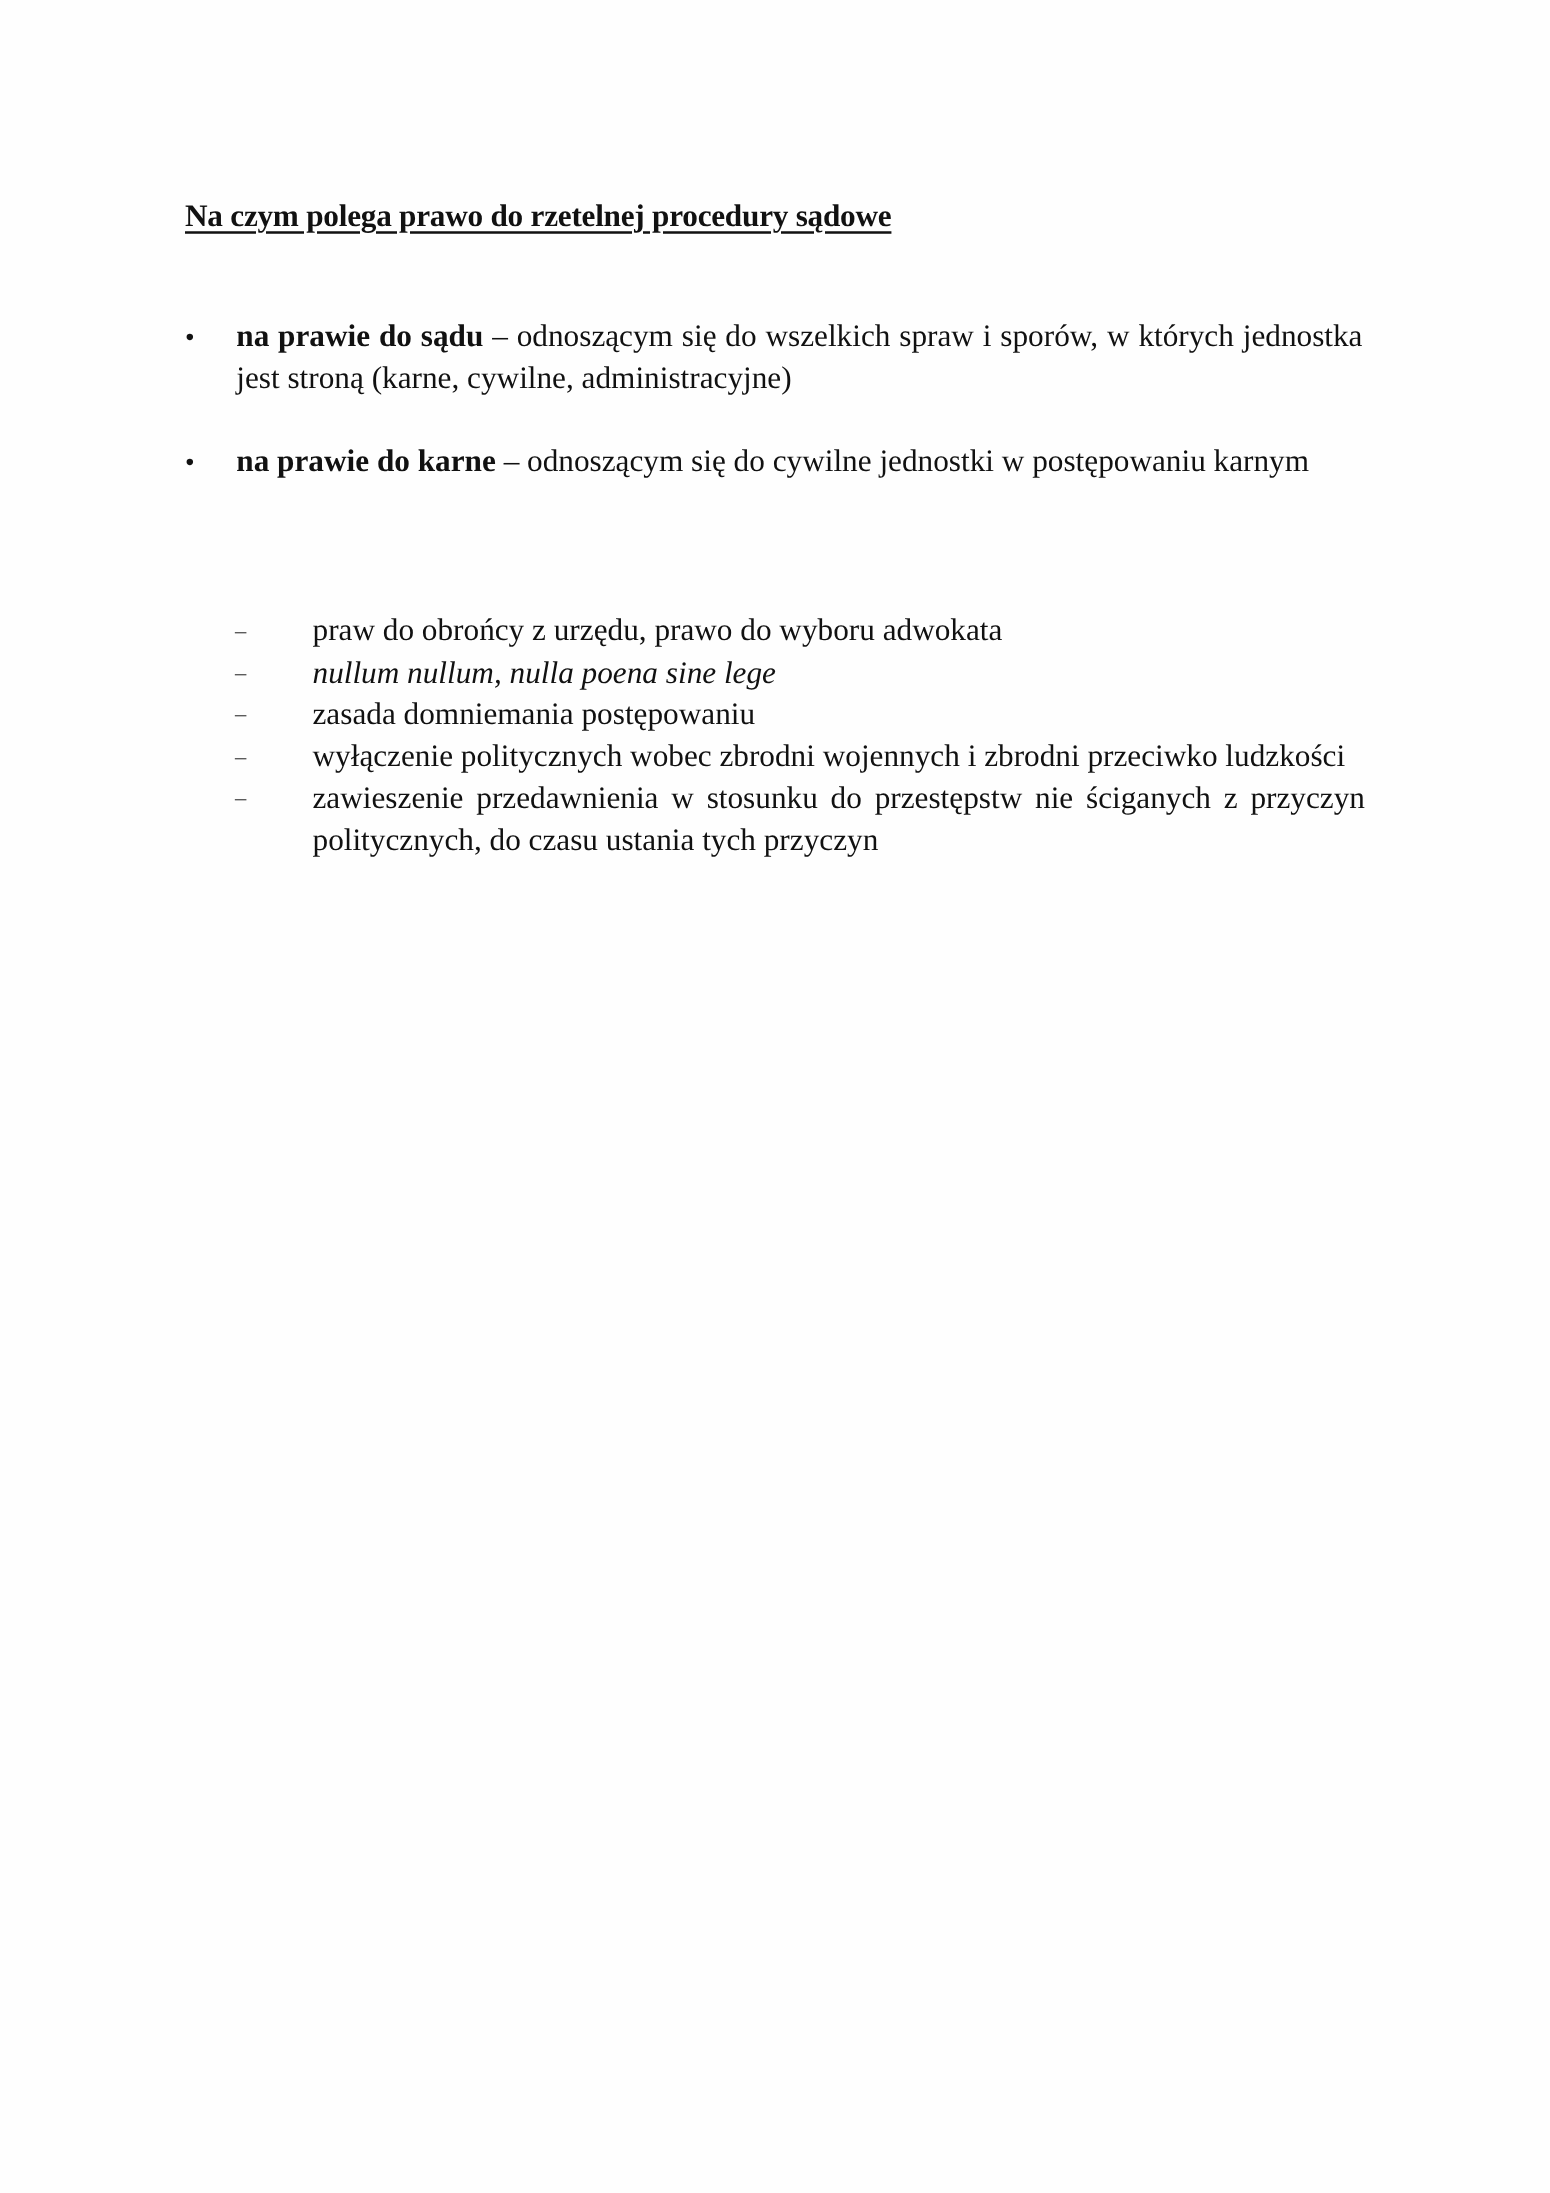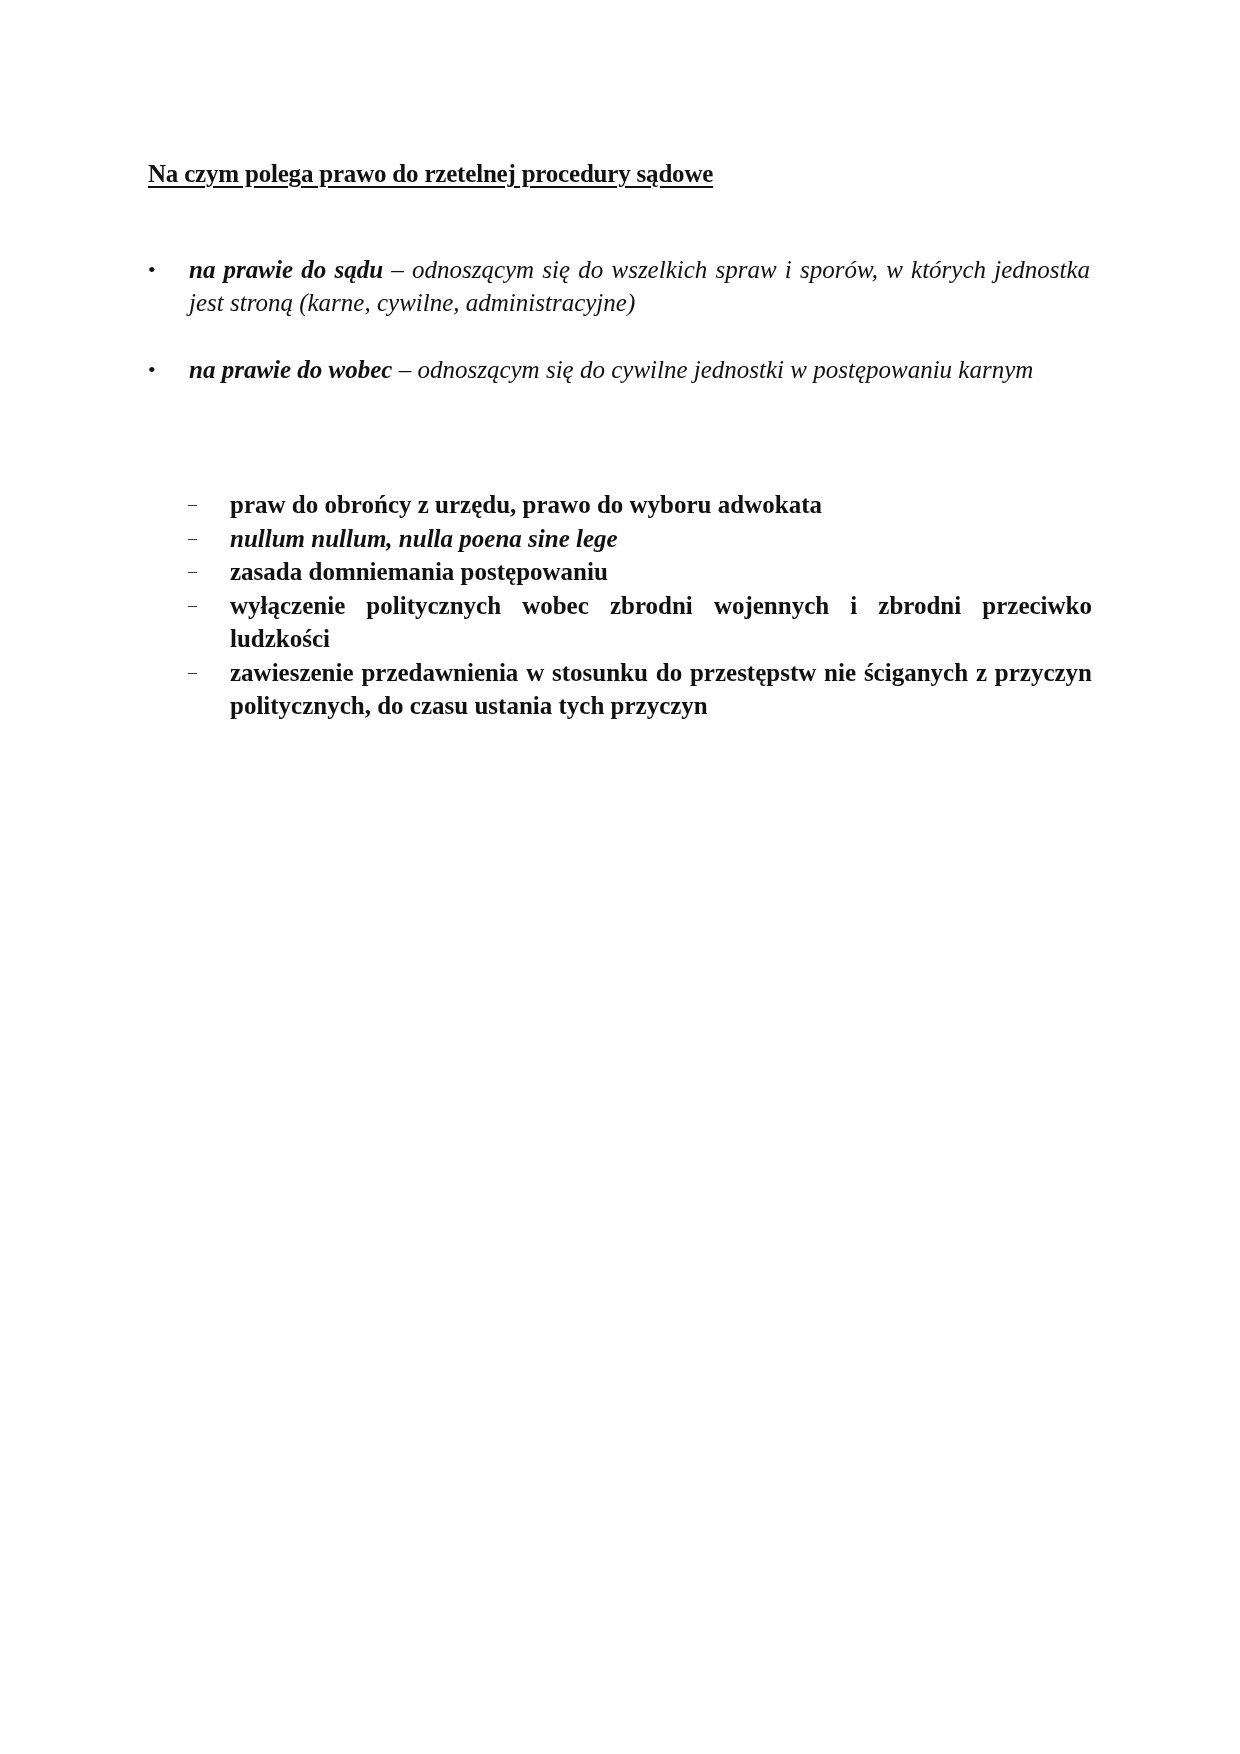--- a/index.html
+++ b/index.html
@@ -4,43 +4,43 @@
 <style>
   html, body { margin: 0; padding: 0; background: #ffffff; }
   body { width: 1240px; height: 1754px; position: relative; overflow: hidden;
          font-family: "Liberation Serif", "DejaVu Serif", serif; color: #111111; }
   .page { position: absolute; left: 0; top: 0; width: 1240px; height: 1754px; background: #fefefe; }
   .title { position: absolute; left: 148px; top: 160px; font-size: 25px; font-weight: bold;
            text-decoration: underline; text-decoration-thickness: 2px; text-underline-offset: 4px;
            white-space: nowrap; letter-spacing: -0.2px; }
   .bullet-item { position: absolute; left: 148px; width: 942px; font-size: 25px; line-height: 33px; }
   .bullet-dot { position: absolute; left: 0; top: 0; width: 20px; text-align: left; font-size: 22px; }
-  .bullet-text { margin-left: 41px; text-align: justify; text-align-last: left; font-style: italic; }
+  .bullet-text { margin-left: 41px; text-align: justify; text-align-last: left; }
   .bullet-text b { font-weight: bold; }
   .sub-list { position: absolute; left: 188px; top: 488px; width: 904px; font-size: 25px; line-height: 33.5px; }
   .sub-item { position: relative; }
   .sub-dash { position: absolute; left: 0; top: 0; width: 20px; font-size: 18px; color: #333; }
-  .sub-text { margin-left: 42px; text-align: justify; text-align-last: left; font-weight: bold; }
+  .sub-text { margin-left: 62px; text-align: justify; text-align-last: left; }
   .sub-text.italic { font-style: italic; }
 </style>
 </head>
 <body>
 
 <div class="page">
 
   <div class="title">Na czym polega prawo do rzetelnej procedury sądowe</div>
 
   <div class="bullet-item" style="top:253px;">
     <span class="bullet-dot">•</span>
     <div class="bullet-text"><b>na prawie do sądu</b><span> – odnoszącym się do wszelkich spraw i sporów, w których jednostka jest stroną (karne, cywilne, administracyjne)</span></div>
   </div>
 
   <div class="bullet-item" style="top:353px;">
     <span class="bullet-dot">•</span>
-    <div class="bullet-text"><b>na prawie do wobec</b><span> – odnoszącym się do cywilne jednostki w postępowaniu karnym</span></div>
+    <div class="bullet-text"><b>na prawie do karne</b><span> – odnoszącym się do cywilne jednostki w postępowaniu karnym</span></div>
   </div>
 
   <div class="sub-list">
     <div class="sub-item">
       <span class="sub-dash">–</span>
       <div class="sub-text">praw do obrońcy z urzędu, prawo do wyboru adwokata</div>
     </div>
     <div class="sub-item">
       <span class="sub-dash">–</span>
       <div class="sub-text italic">nullum nullum, nulla poena sine lege</div>

